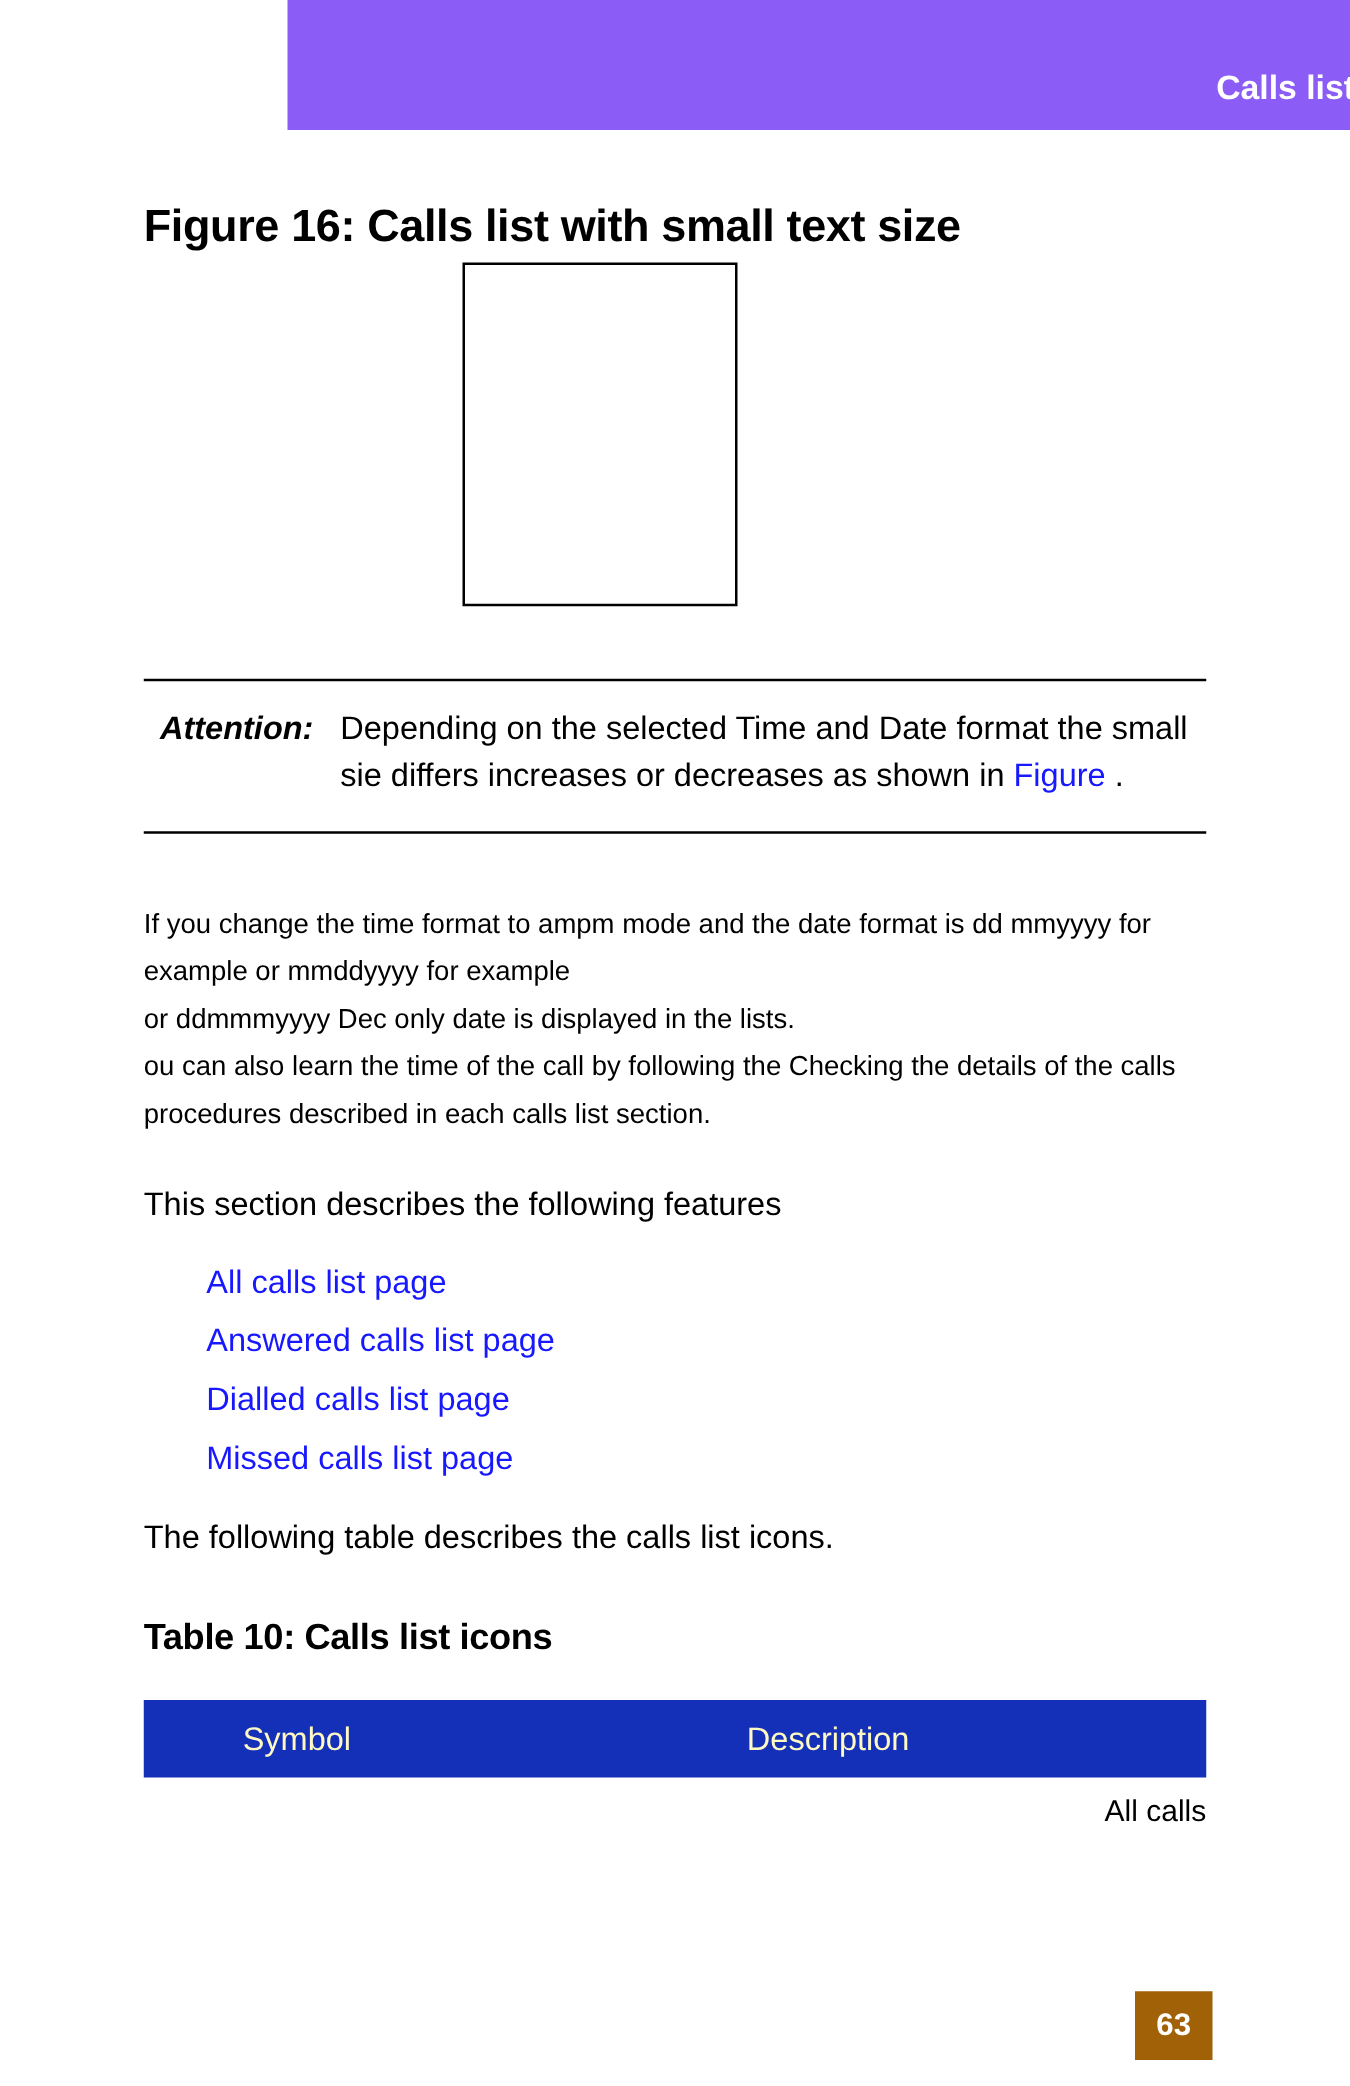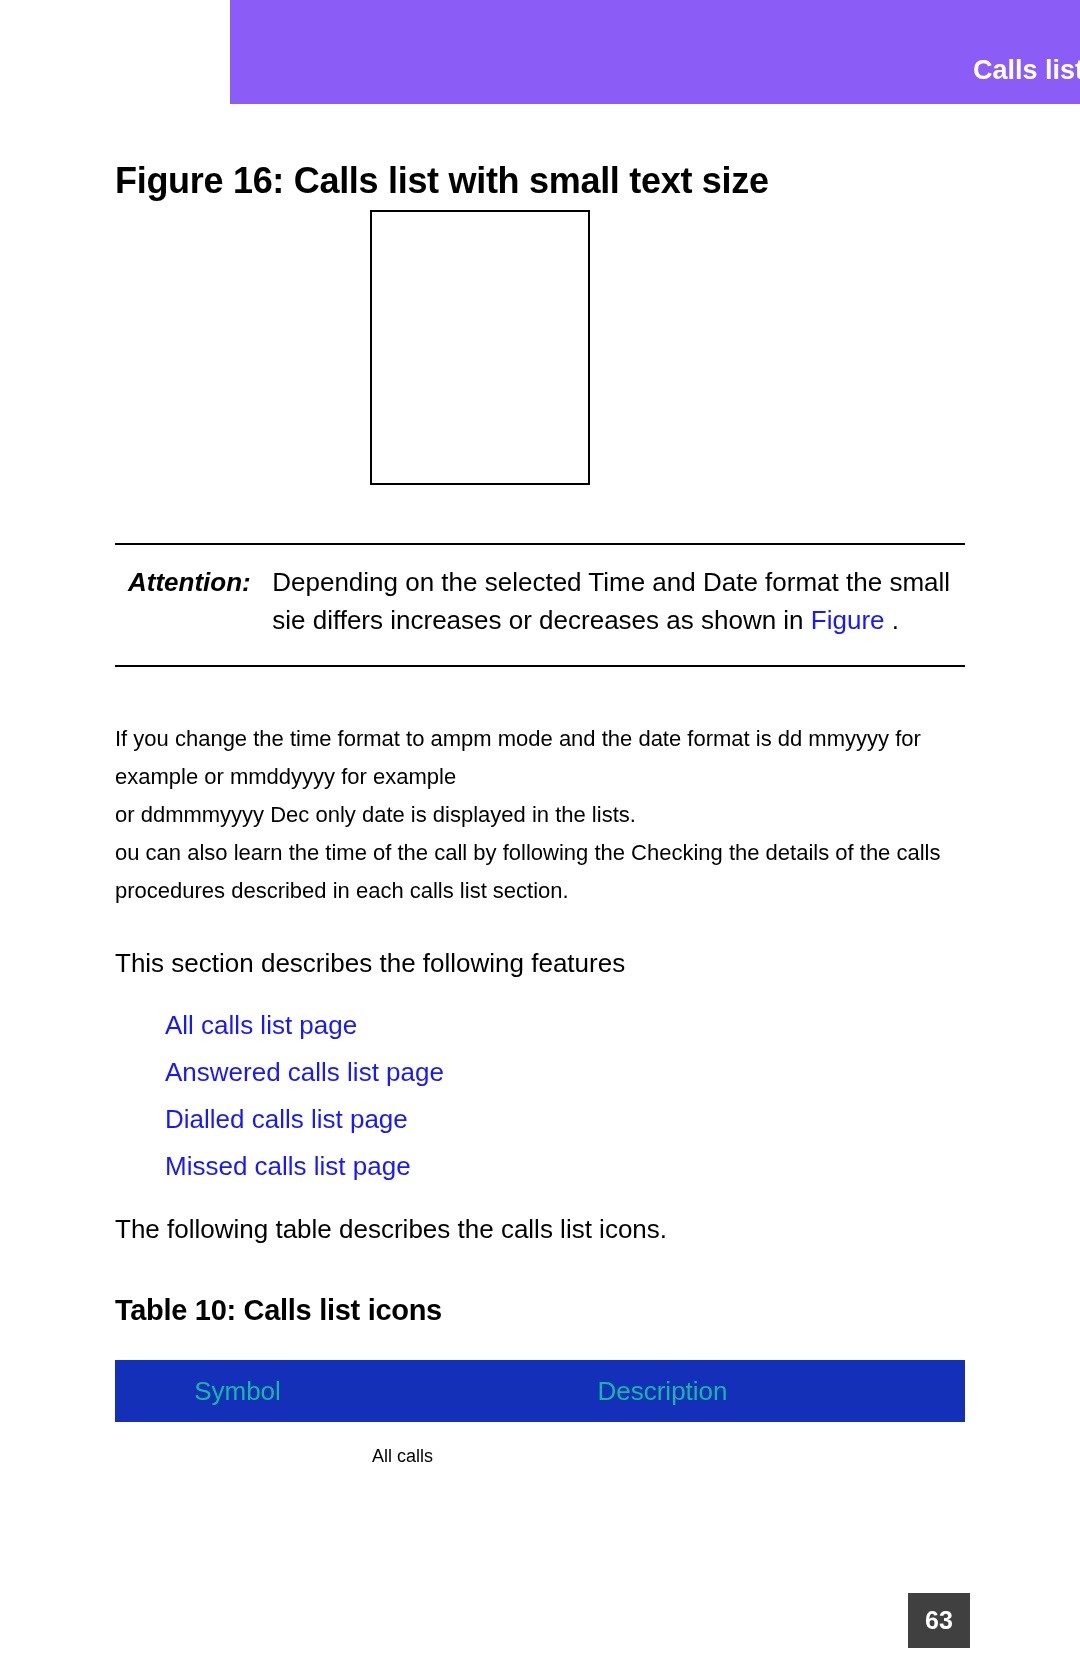--- a/index.html
+++ b/index.html
@@ -117,43 +117,44 @@
     }
     .table {
       position: absolute;
       left: 115px;
       top: 1360px;
       width: 850px;
       border-collapse: collapse;
     }
     .table th {
       background: #1430b8;
-      color: #14b8a6;
+      color: #fef9c3;
       font-weight: normal;
       font-size: 26px;
       height: 62px;
       vertical-align: middle;
       text-align: center;
     }
     .table .th-sym { width: 245px; }
     .table td {
-      font-size: 18px;
+      font-size: 24px;
       height: 78px;
       vertical-align: top;
-      padding-top: 24px;
+      padding-top: 14px;
       border: none;
+      text-align: right;
     }
     .table .desc-cell { padding-left: 12px; }
     .page-num-box {
       position: absolute;
       left: 908px;
       top: 1593px;
       width: 62px;
       height: 55px;
-      background: #404040;
+      background: #a16207;
       color: #fff;
       font-weight: bold;
       font-size: 25px;
       display: flex;
       align-items: center;
       justify-content: center;
     }
   </style>
 </head>
 <body>

